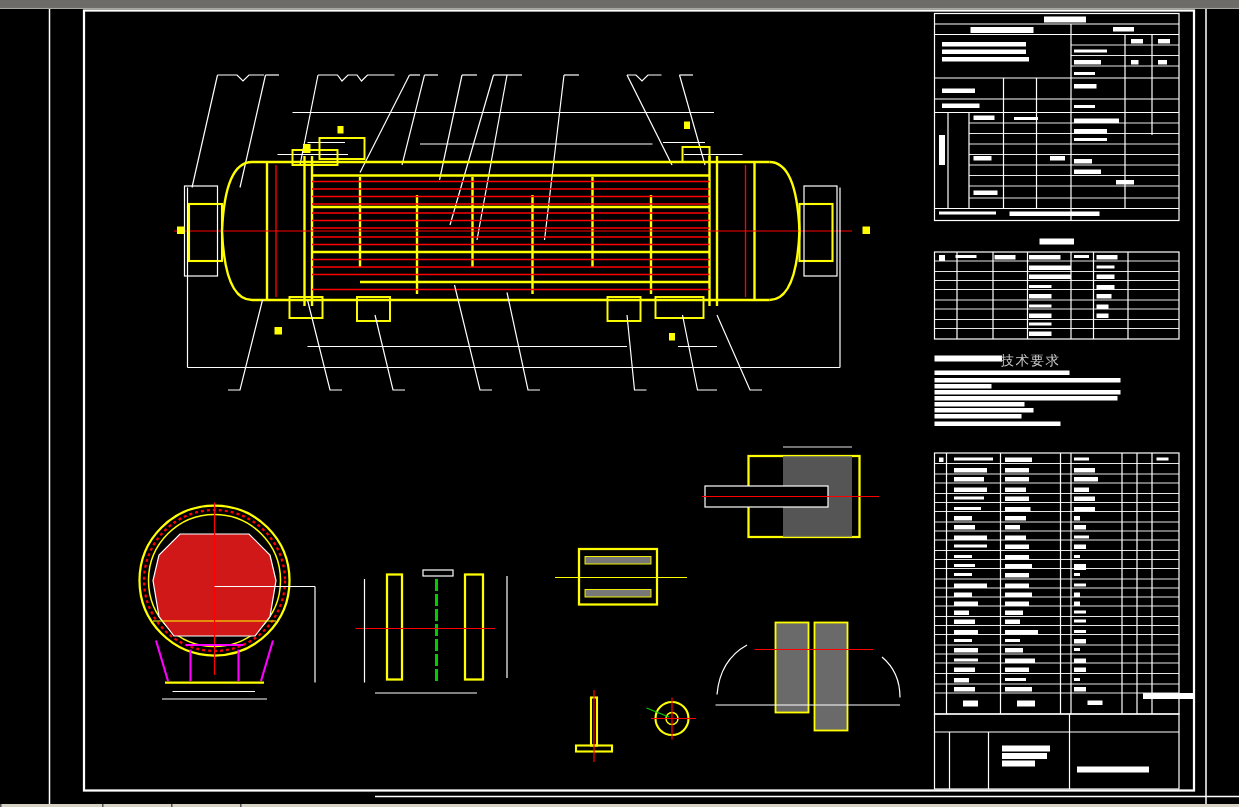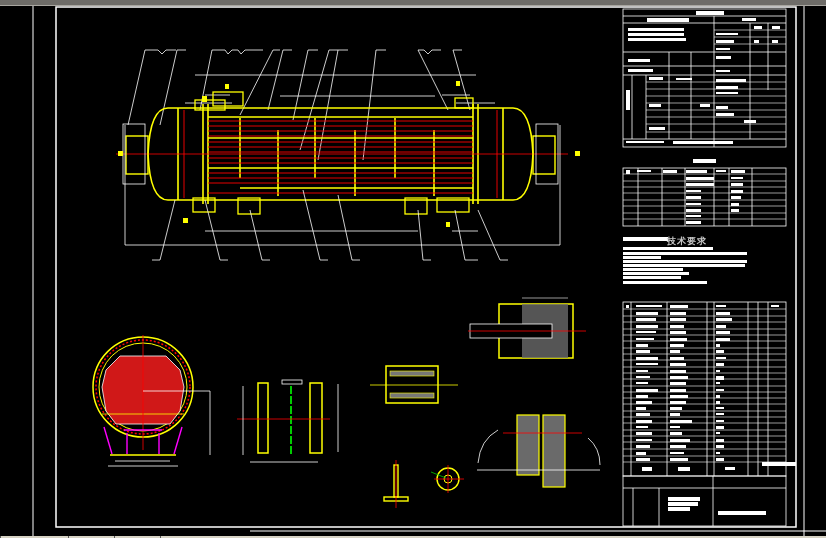--- a/index.html
+++ b/index.html
@@ -3,21 +3,21 @@
 <meta charset="utf-8">
 <style>
   html, body { margin:0; padding:0; background:#000; }
   body { width:826px; height:538px; overflow:hidden; position:relative; font-family:"DejaVu Sans", sans-serif; }
   .topbar { position:absolute; left:0; top:0; width:826px; height:5px; background:#6e6c68; }
   .topbar2 { position:absolute; left:0; top:5px; width:826px; height:1px; background:#a8a6a0; }
   .bottombar { position:absolute; left:0; top:536px; width:826px; height:2px; background:#d6d2c4; }
   .bottombar .tab { position:absolute; top:0; height:2px; border-left:1px solid #555; }
   .canvas { position:absolute; left:0; top:6px; width:826px; height:530px; }
   svg { display:block; }
-  .tr-label { position:absolute; color:#c8c8c8; font-size:9px; font-weight:bold; letter-spacing:1px; line-height:10px; }
+  .tr-label { position:absolute; color:#c8c8c8; font-size:9px; font-weight:normal; letter-spacing:1px; line-height:10px; }
 </style>
 </head>
 <body>
 
 <div class="topbar"></div>
 <div class="topbar2"></div>
 
 <div class="canvas">
 <svg width="826" height="530" viewBox="0 6 826 530" xmlns="http://www.w3.org/2000/svg">
 

